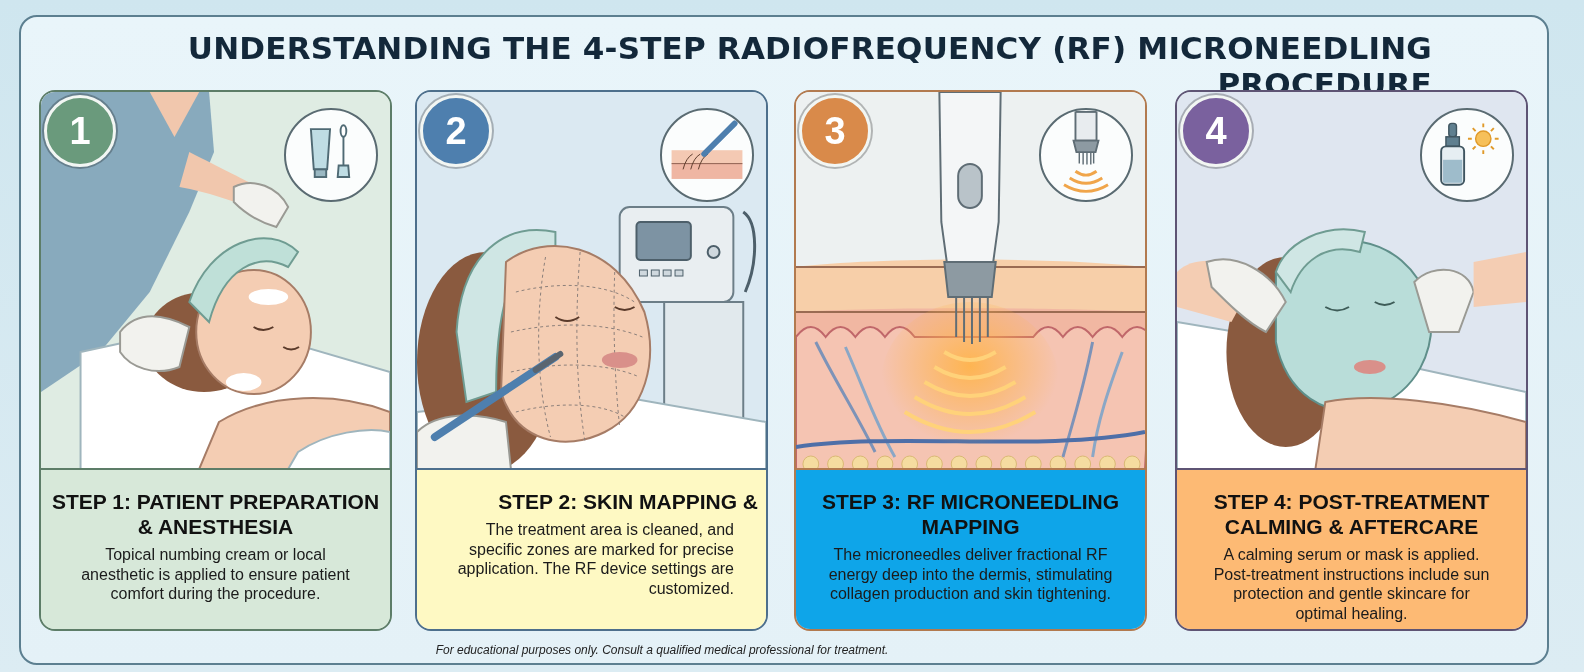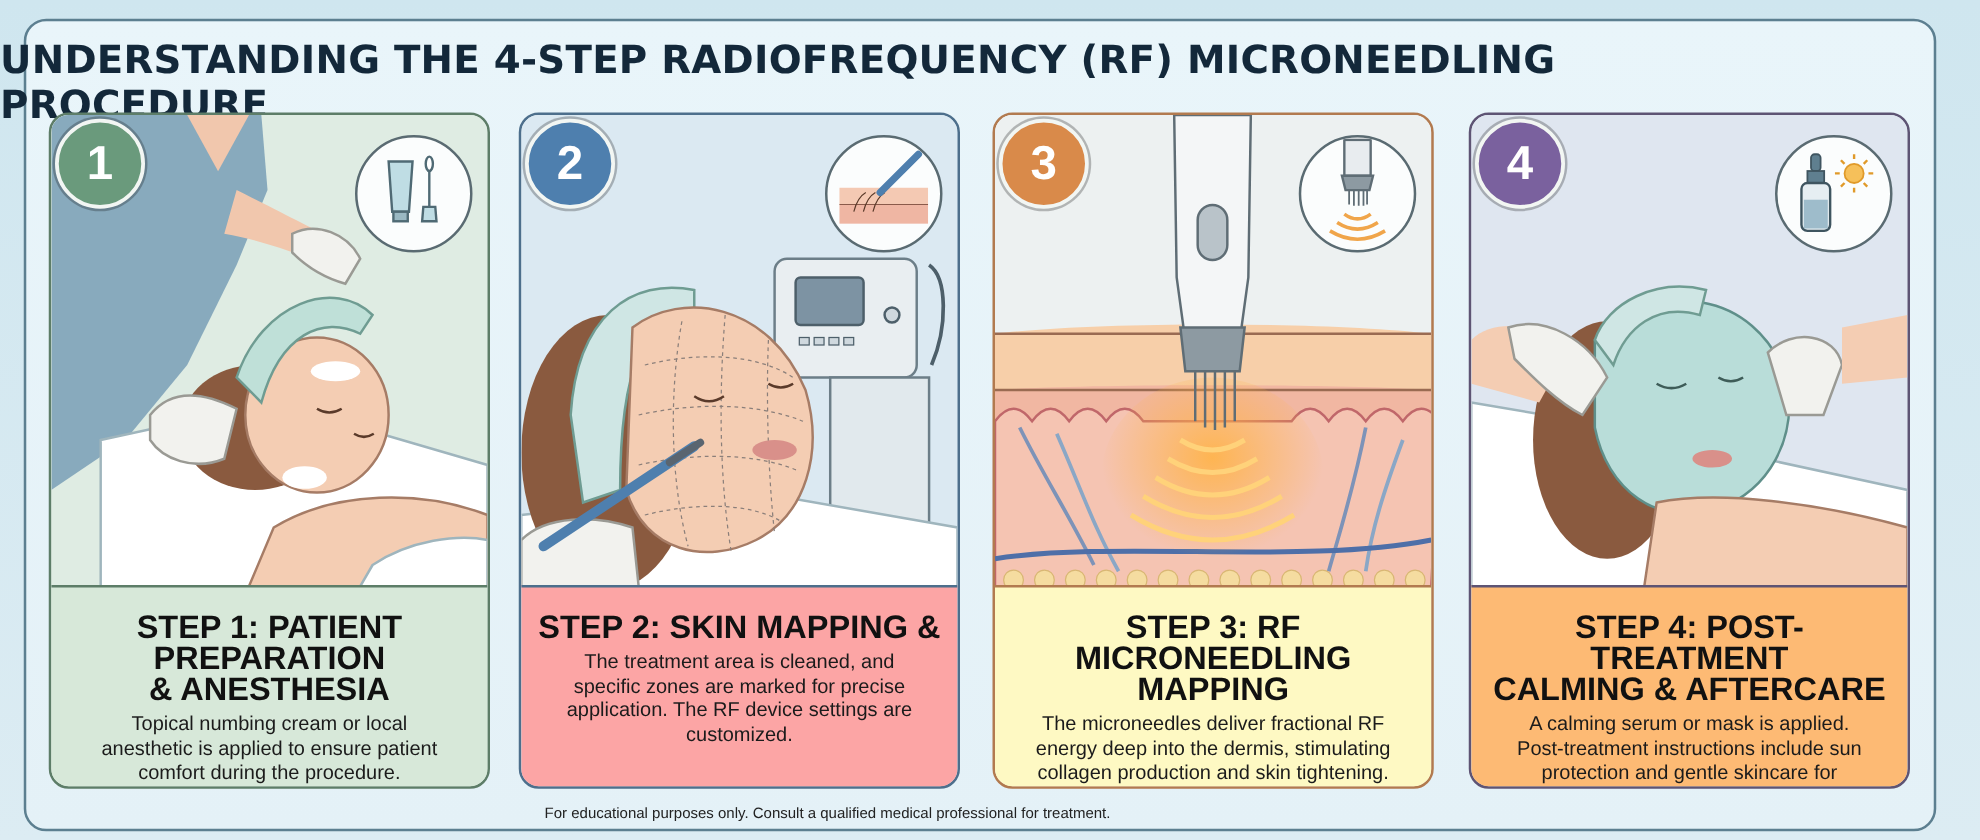--- a/index.html
+++ b/index.html
@@ -9,54 +9,54 @@
     font-family: "Liberation Sans", sans-serif;
     position:relative;
   }
   .frame {
     position:absolute; left:19px; top:15px; width:1530px; height:650px;
     border:2px solid #5c7f90; border-radius:18px;
     background: linear-gradient(180deg,#e9f5fa 0%,#e4f1f7 100%);
     box-sizing:border-box;
   }
   .title {
-    position:absolute; left:0; top:30px; width:1432px; text-align:left;
+    position:absolute; left:0; top:30px; width:1432px; text-align:right;
     font-family:"DejaVu Sans", sans-serif; font-weight:bold;
     font-size:31px; letter-spacing:0.2px; color:#13283a;
   }
   .card {
     position:absolute; top:90px; width:353px; height:541px;
     border:2px solid; border-radius:16px; overflow:hidden; box-sizing:border-box;
   }
   .card .illus { position:absolute; left:0; top:0; width:100%; height:377px; overflow:hidden; }
   .card .illus svg { width:100%; height:100%; display:block; }
   .card .textbox {
     position:absolute; left:0; top:376px; width:100%; height:165px;
     border-top:2px solid; text-align:center; box-sizing:border-box;
   }
   .step-title {
-    margin-top:19px; font-weight:bold; font-size:26px; line-height:25px; color:#111;
+    margin-top:19px; font-weight:bold; font-size:21px; line-height:25px; color:#111;
     padding:0 8px;
   }
   .step-desc {
     margin-top:6px; font-size:16px; line-height:19.5px; color:#1b1b1b; padding:0 32px;
   }
   .badge {
     position:absolute; left:3px; top:3px; width:72px; height:72px; border-radius:50%;
     border:3px solid #f2f6f3; box-sizing:border-box;
     box-shadow:0 0 0 2px rgba(0,0,0,0.25);
     color:#fff; font-weight:bold; font-size:38px; line-height:66px; text-align:center;
   }
   .icon-circle {
     position:absolute; right:12px; top:16px; width:94px; height:94px; border-radius:50%;
     background:#fbfdfd; border:2px solid #5a6b72; box-sizing:border-box; overflow:hidden;
   }
   .footer {
     position:absolute; left:0; top:643px; width:1324px; text-align:center;
-    font-size:12px; color:#222;
+    font-size:12px; color:#222;font-style:italic;
   }
 </style>
 </head>
 <body>
 
 <div class="frame"></div>
 <div class="title">UNDERSTANDING THE 4-STEP RADIOFREQUENCY (RF) MICRONEEDLING PROCEDURE</div>
 
 <div class="card" style="left:39px;border-color:#5d7d68;background:#dfece3;">
   <div class="illus">
@@ -152,21 +152,21 @@
   <div class="badge" style="background:#4e7fae;">2</div>
   <div class="icon-circle">
     <svg viewBox="0 0 94 94" width="90" height="90">
       <rect x="10" y="42" width="74" height="14" fill="#f4c9b3"></rect>
       <rect x="10" y="56" width="74" height="16" fill="#efb6a3"></rect>
       <line x1="10" y1="56" x2="84" y2="56" stroke="#8a5a4a" stroke-width="1"></line>
       <path d="M22,62 q3,-12 10,-16 M30,62 q3,-12 10,-16 M38,62 q3,-12 10,-16" stroke="#5a3a2a" stroke-width="1" fill="none"></path>
       <line x1="44" y1="46" x2="76" y2="14" stroke="#4e7fae" stroke-width="6" stroke-linecap="round"></line>
     </svg>
   </div>
-  <div class="textbox" style="border-color:#4d6f8c;background:#fca5a5;">
+  <div class="textbox" style="border-color:#4d6f8c;background:#fef9c3;text-align:right;">
     <div class="step-title">
       <div>STEP 2: SKIN MAPPING &amp;</div>
     </div>
     <div class="step-desc">The treatment area is cleaned, and specific zones are marked for precise application. The RF device settings are customized.</div>
   </div>
 </div>
 
 <div class="card" style="left:794px;border-color:#b27a4f;background:#eef2f2;">
   <div class="illus">
     <svg viewBox="0 0 353 377" preserveAspectRatio="none">
@@ -242,21 +242,21 @@
           <line x1="52" y1="44" x2="52" y2="57"></line>
         <line x1="55" y1="44" x2="55" y2="56"></line>
       </g>
       <g fill="none" stroke="#f0a54a" stroke-width="3">
         <path d="M36,64 q11,8 22,0"></path>
           <path d="M30,71 q17,11 34,0"></path>
           <path d="M24,78 q23,14 46,0"></path>
       </g>
     </svg>
   </div>
-  <div class="textbox" style="border-color:#b27a4f;background:#fef9c3;">
+  <div class="textbox" style="border-color:#b27a4f;background:#0ea5e9;">
     <div class="step-title">
       <div>STEP 3: RF MICRONEEDLING</div>
       <div>MAPPING</div>
     </div>
     <div class="step-desc">The microneedles deliver fractional RF energy deep into the dermis, stimulating collagen production and skin tightening.</div>
   </div>
 </div>
 
 <div class="card" style="left:1175px;border-color:#5e5474;background:#dfe6f0;">
   <div class="illus">

